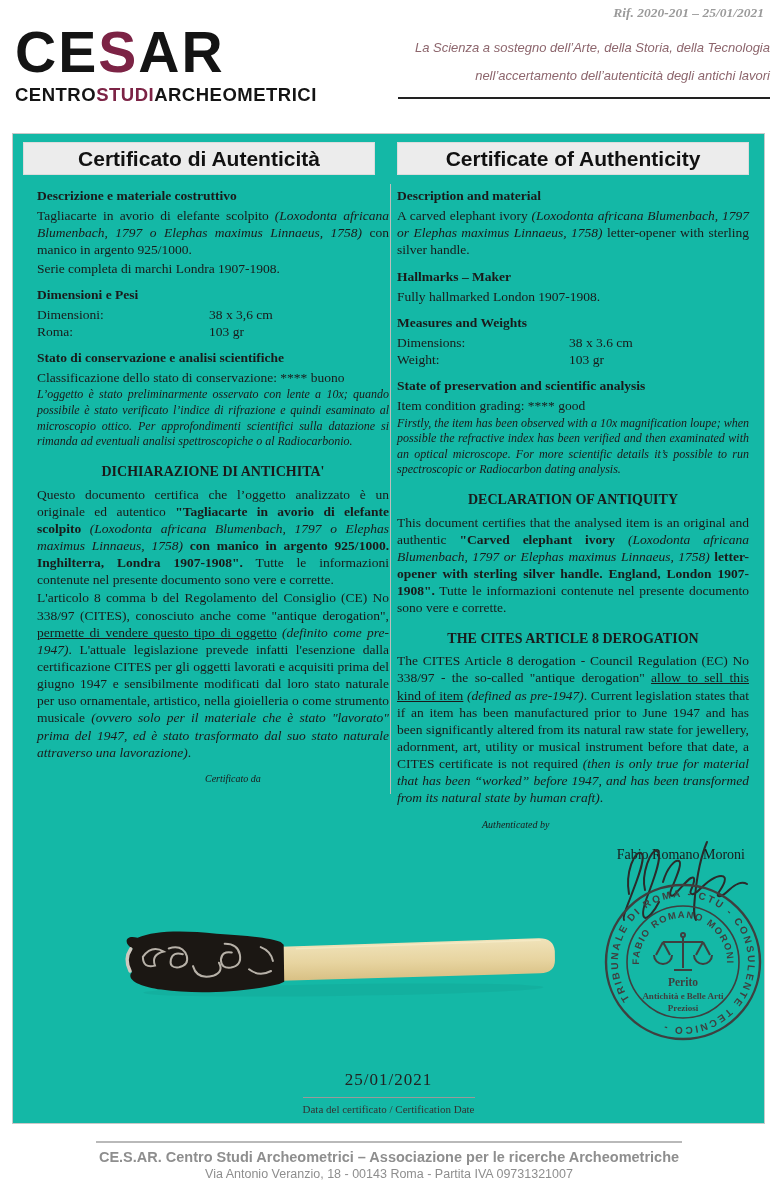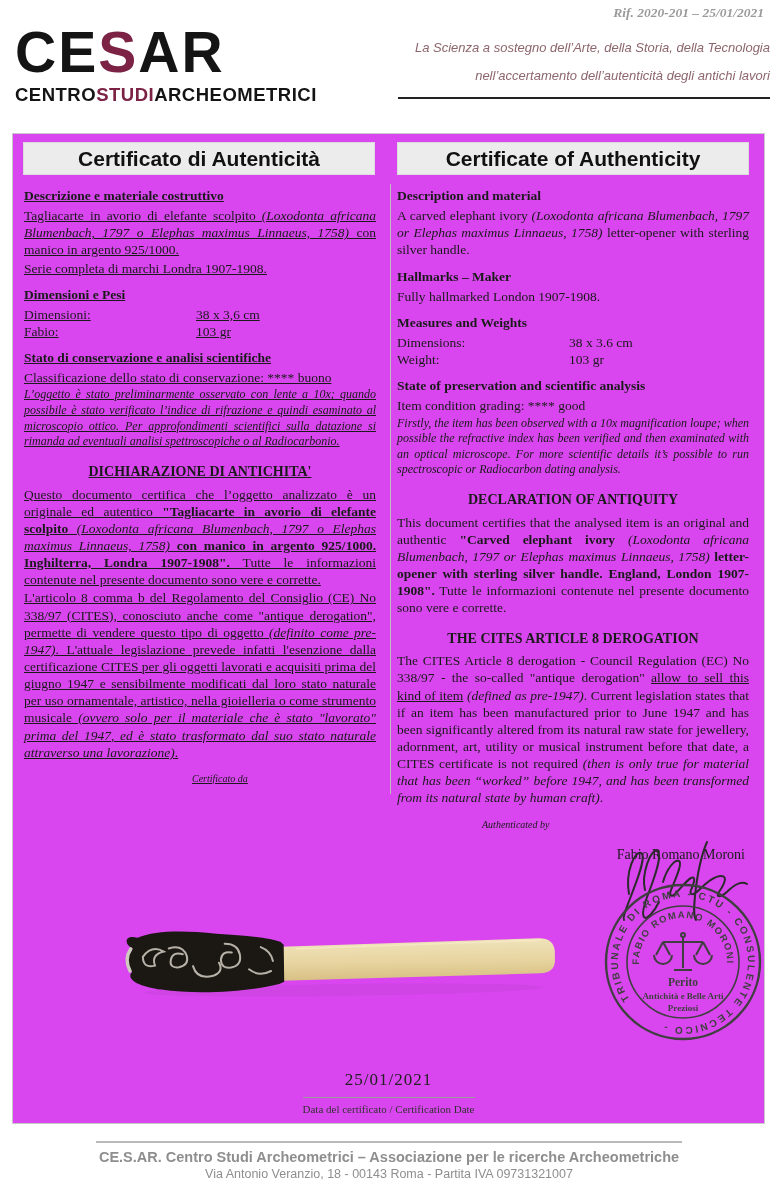--- a/index.html
+++ b/index.html
@@ -17,29 +17,29 @@
              letter-spacing:.5px; margin-top:3px; color:#141414; }
   .maroon { color:#7c2345; }
   .tagline { position:absolute; left:398px; top:40px; width:372px; text-align:right;
              font-family:"Liberation Sans",sans-serif; font-style:italic; font-size:13px;
              color:#8d666d; }
   .tagline .t2 { margin-top:13px; }
   .tagrule { margin-top:14px; border-top:2px solid #222; width:100%; }
 
   
   .cert-box { position:absolute; left:12px; top:133px; width:753px; height:991px;
-              border:1px solid #c9c9c9; background:#d946ef; }
+              border:1px solid #c9c9c9; background:#14b8a6; }
   .titlebar { position:absolute; top:8px; height:33px; line-height:31px; width:352px;
               background:#ececec; border:1px solid #dcdcdc; text-align:center;
               font-family:"Liberation Sans",sans-serif; font-weight:bold; font-size:21px; color:#111; }
   .titlebar.it { left:10px; } .titlebar.en { left:384px; }
   .col-divider { position:absolute; left:377px; top:50px; width:1px; height:610px; background:#bdbdbd; }
 
   .col { position:absolute; top:53px; width:352px; font-size:13.5px; line-height:1.27; }
-  .col.col-it { left:11px;text-decoration:underline; } .col.col-en { left:384px; }
+  .col.col-it { left:24px; } .col.col-en { left:384px; }
   .col h3 { font-size:13.5px; font-weight:bold; margin:9px 0 3px; }
   .col h3.first { margin-top:0; }
   .col p { text-align:justify; margin:0 0 1px; }
   .specrow { display:flex; }
   .specrow .lbl { width:172px; flex:none; }
   .note { font-size:12px; font-style:italic; line-height:1.3; text-align:justify; margin-top:1px; }
   .cheading { text-align:center; font-weight:bold; font-size:14px; margin:13px 0 5px; }
   .signedby { font-style:italic; font-size:10px; margin-top:12px; }
   .it-signed { margin-left:168px; }
   .en-signed { margin-left:85px; }
@@ -99,21 +99,21 @@
     <section class="col col-it">
       <h3 class="first">Descrizione e materiale costruttivo</h3>
       <p><span>Tagliacarte in avorio di elefante scolpito </span><span style="font-style: italic;">(Loxodonta africana Blumenbach, 1797 o Elephas maximus Linnaeus, 1758)</span><span> con manico in argento 925/1000.</span></p>
       <p>Serie completa di marchi Londra 1907-1908.</p>
       <h3>Dimensioni e Pesi</h3>
       <div class="specrow">
         <span class="lbl">Dimensioni:</span>
         <span>38 x 3,6 cm</span>
       </div>
       <div class="specrow">
-        <span class="lbl">Fabio:</span>
+        <span class="lbl">Roma:</span>
         <span>103 gr</span>
       </div>
       <h3>Stato di conservazione e analisi scientifiche</h3>
       <p>Classificazione dello stato di conservazione: **** buono</p>
       <p class="note">L’oggetto è stato preliminarmente osservato con lente a 10x; quando possibile è stato verificato l’indice di rifrazione e quindi esaminato al microscopio ottico. Per approfondimenti scientifici sulla datazione si rimanda ad eventuali analisi spettroscopiche o al Radiocarbonio.</p>
       <div class="cheading">DICHIARAZIONE DI ANTICHITA'</div>
       <p><span>Questo documento certifica che l’oggetto analizzato è un originale ed autentico </span><span style="font-weight: bold;">"Tagliacarte in avorio di elefante scolpito </span><span style="font-style: italic;">(Loxodonta africana Blumenbach, 1797 o Elephas maximus Linnaeus, 1758)</span><span style="font-weight: bold;"> con manico in argento 925/1000. Inghilterra, Londra 1907-1908".</span><span> Tutte le informazioni contenute nel presente documento sono vere e corrette.</span></p>
       <p><span>L'articolo 8 comma b del Regolamento del Consiglio (CE) No 338/97 (CITES), conosciuto anche come "antique derogation", </span><span style="text-decoration: underline;">permette di vendere questo tipo di oggetto</span><span> </span><span style="font-style: italic;">(definito come pre-1947)</span><span>. L'attuale legislazione prevede infatti l'esenzione dalla certificazione CITES per gli oggetti lavorati e acquisiti prima del giugno 1947 e sensibilmente modificati dal loro stato naturale per uso ornamentale, artistico, nella gioielleria o come strumento musicale </span><span style="font-style: italic;">(ovvero solo per il materiale che è stato "lavorato" prima del 1947, ed è stato trasformato dal suo stato naturale attraverso una lavorazione)</span><span>.</span></p>
       <div class="signedby it-signed">Certificato da</div>
     </section>

